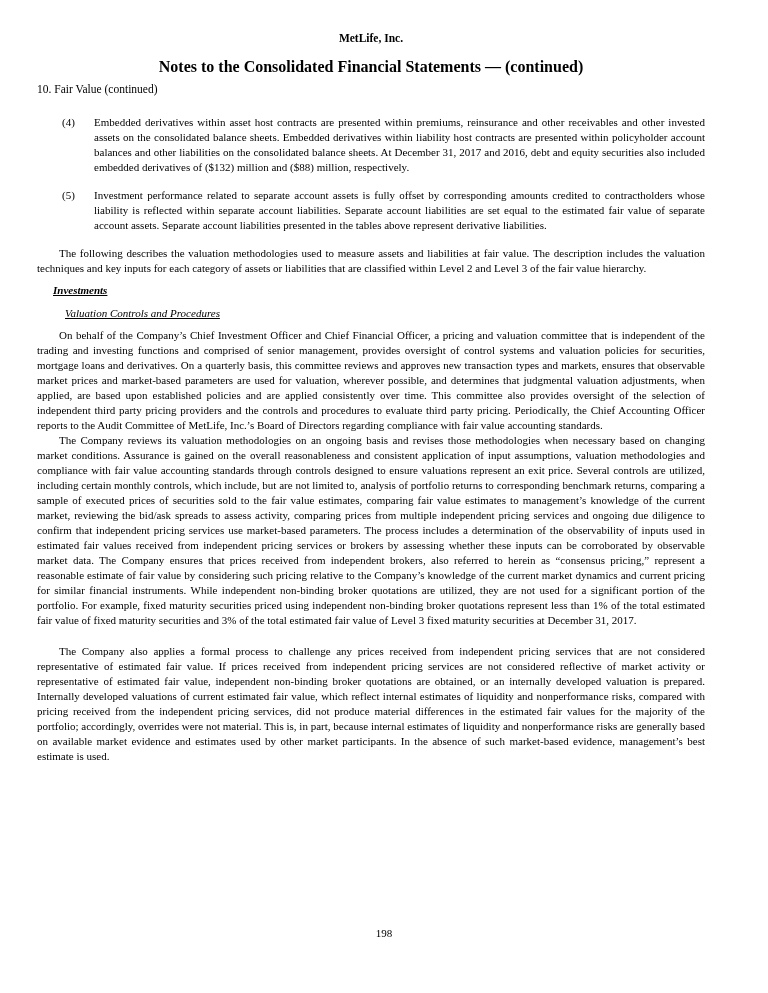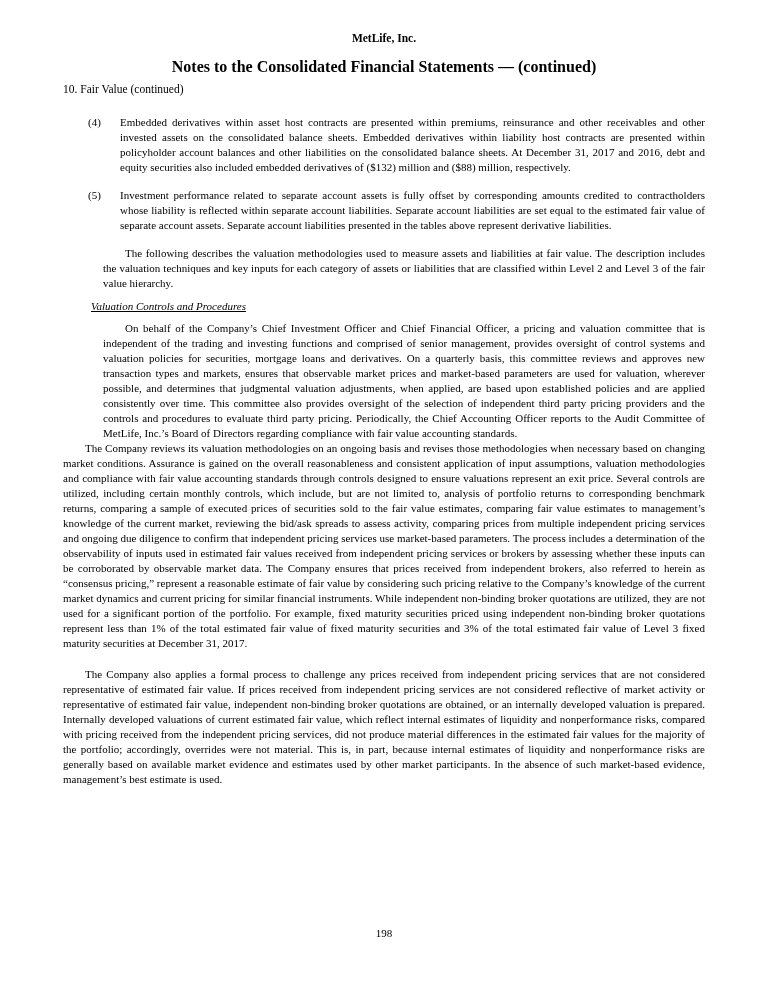--- a/index.html
+++ b/index.html
@@ -7,21 +7,21 @@
     position: relative;
     width: 768px;
     height: 993px;
     margin: 0 auto;
     background: #ffffff;
     color: #000000;
     font-family: "Liberation Serif", "DejaVu Serif", serif;
     font-size: 11px;
     line-height: 15px;
     box-sizing: border-box;
-    padding: 31px 63px 0 63px;
+    padding: 31px 63px 0 37px;
     overflow: hidden;
   }
   .doc-company {
     text-align: center;
     font-weight: bold;
     font-size: 11.5px;
     margin: 0 0 13px 0;
   }
   .doc-subtitle {
     text-align: center;
@@ -44,21 +44,21 @@
   }
   .fn-text {
     flex: 1;
     text-align: justify;
   }
   .body-para {
     margin: 0;
     text-align: justify;
     text-indent: 22px;
   }
-  .para-gap-sm { margin-top: 7px; margin-left: 40px; }
+  .para-gap-sm { margin-top: 7px; }
   .para-gap-md { }
   .para-gap-lg { margin-top: 16px; }
   .heading-investments {
     font-weight: bold;
     font-style: italic;
     text-decoration: underline;
     margin: 7px 0 0 16px;
   }
   .heading-vcp {
     font-style: italic;
@@ -89,20 +89,21 @@
     <span class="fn-text">Embedded derivatives within asset host contracts are presented within premiums, reinsurance and other receivables and other invested assets on the consolidated balance sheets. Embedded derivatives within liability host contracts are presented within policyholder account balances and other liabilities on the consolidated balance sheets. At December 31, 2017 and 2016, debt and equity securities also included embedded derivatives of ($132) million and ($88) million, respectively.</span>
   </div>
 
   <div class="footnote">
     <span class="fn-num">(5)</span>
     <span class="fn-text">Investment performance related to separate account assets is fully offset by corresponding amounts credited to contractholders whose liability is reflected within separate account liabilities. Separate account liabilities are set equal to the estimated fair value of separate account assets. Separate account liabilities presented in the tables above represent derivative liabilities.</span>
   </div>
 
   <p class="body-para para-gap-sm">The following describes the valuation methodologies used to measure assets and liabilities at fair value. The description includes the valuation techniques and key inputs for each category of assets or liabilities that are classified within Level 2 and Level 3 of the fair value hierarchy.</p>
 
+  <div class="heading-investments">Investments</div>
 
   <div class="heading-vcp">Valuation Controls and Procedures</div>
 
   <p class="body-para para-gap-sm">On behalf of the Company’s Chief Investment Officer and Chief Financial Officer, a pricing and valuation committee that is independent of the trading and investing functions and comprised of senior management, provides oversight of control systems and valuation policies for securities, mortgage loans and derivatives. On a quarterly basis, this committee reviews and approves new transaction types and markets, ensures that observable market prices and market-based parameters are used for valuation, wherever possible, and determines that judgmental valuation adjustments, when applied, are based upon established policies and are applied consistently over time. This committee also provides oversight of the selection of independent third party pricing providers and the controls and procedures to evaluate third party pricing. Periodically, the Chief Accounting Officer reports to the Audit Committee of MetLife, Inc.’s Board of Directors regarding compliance with fair value accounting standards.</p>
 
   <p class="body-para para-gap-md">The Company reviews its valuation methodologies on an ongoing basis and revises those methodologies when necessary based on changing market conditions. Assurance is gained on the overall reasonableness and consistent application of input assumptions, valuation methodologies and compliance with fair value accounting standards through controls designed to ensure valuations represent an exit price. Several controls are utilized, including certain monthly controls, which include, but are not limited to, analysis of portfolio returns to corresponding benchmark returns, comparing a sample of executed prices of securities sold to the fair value estimates, comparing fair value estimates to management’s knowledge of the current market, reviewing the bid/ask spreads to assess activity, comparing prices from multiple independent pricing services and ongoing due diligence to confirm that independent pricing services use market-based parameters. The process includes a determination of the observability of inputs used in estimated fair values received from independent pricing services or brokers by assessing whether these inputs can be corroborated by observable market data. The Company ensures that prices received from independent brokers, also referred to herein as “consensus pricing,” represent a reasonable estimate of fair value by considering such pricing relative to the Company’s knowledge of the current market dynamics and current pricing for similar financial instruments. While independent non-binding broker quotations are utilized, they are not used for a significant portion of the portfolio. For example, fixed maturity securities priced using independent non-binding broker quotations represent less than 1% of the total estimated fair value of fixed maturity securities and 3% of the total estimated fair value of Level 3 fixed maturity securities at December 31, 2017.</p>
 
   <p class="body-para para-gap-lg">The Company also applies a formal process to challenge any prices received from independent pricing services that are not considered representative of estimated fair value. If prices received from independent pricing services are not considered reflective of market activity or representative of estimated fair value, independent non-binding broker quotations are obtained, or an internally developed valuation is prepared. Internally developed valuations of current estimated fair value, which reflect internal estimates of liquidity and nonperformance risks, compared with pricing received from the independent pricing services, did not produce material differences in the estimated fair values for the majority of the portfolio; accordingly, overrides were not material. This is, in part, because internal estimates of liquidity and nonperformance risks are generally based on available market evidence and estimates used by other market participants. In the absence of such market-based evidence, management’s best estimate is used.</p>
 
   <div class="page-number">198</div>

